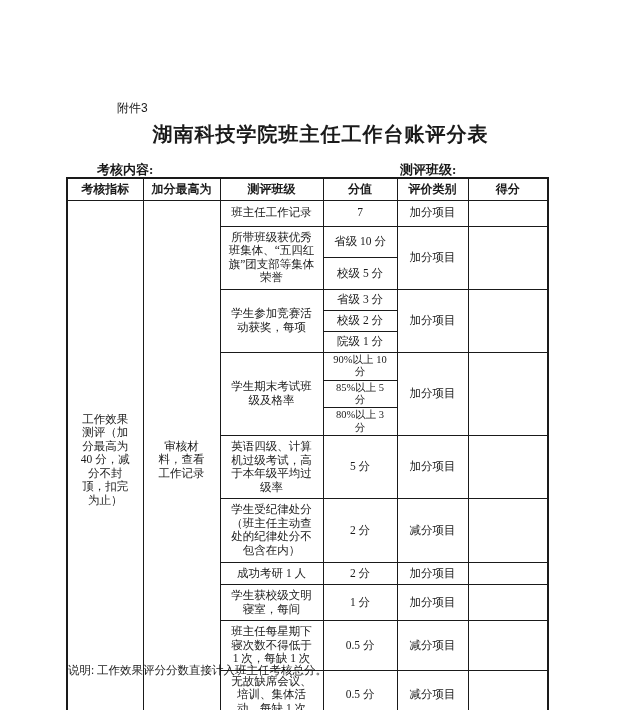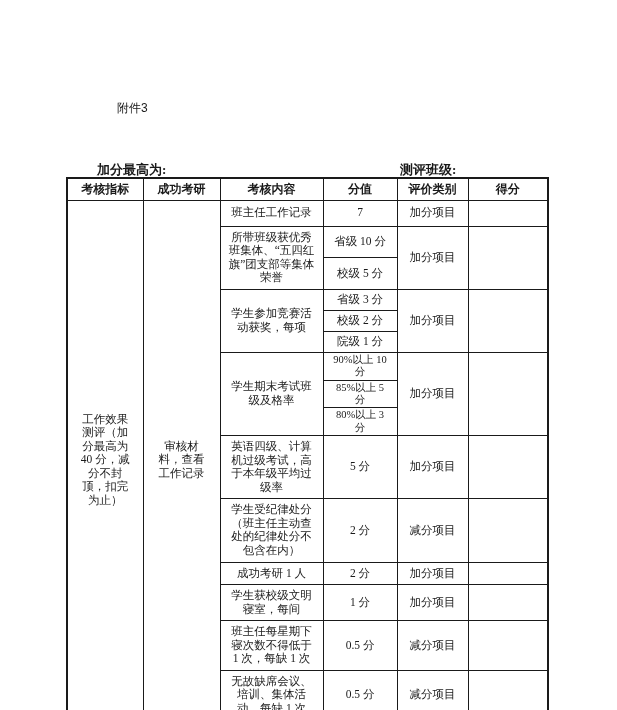--- a/index.html
+++ b/index.html
@@ -51,38 +51,39 @@
     font-family:"Liberation Serif", serif; white-space:nowrap;
   }
 </style>
 </head>
 <body>
 
 <div class="sheet">
 
   <div class="attachment">附件3</div>
 
+  <div class="doc-title">湖南科技学院班主任工作台账评分表</div>
 
-  <span class="field-label field-teacher">加分最高为:</span>
+  <span class="field-label field-teacher">考核内容:</span>
   <span class="field-label field-class">测评班级:</span>
 
   <table class="score-table">
     <colgroup>
       <col style="width:76px">
         <col style="width:77px">
         <col style="width:103px">
       <col style="width:74px">
         <col style="width:71px">
         <col style="width:80px">
     </colgroup>
     <thead>
       <tr class="h-head">
         <th>考核指标</th>
-        <th>成功考研</th>
-        <th>考核内容</th>
+        <th>加分最高为</th>
+        <th>测评班级</th>
         <th>分值</th>
         <th>评价类别</th>
         <th>得分</th>
       </tr>
     </thead>
     <tbody>
       <tr class="h26">
         <td rowspan="15" class="narrow">工作效果测评（加分最高为 40 分，减分不封顶，扣完为止）</td>
         <td rowspan="15" class="narrow">审核材料，查看工作记录</td>
         <td class="content">班主任工作记录</td>
@@ -159,14 +160,15 @@
         <td>减分项目</td>
         <td></td>
       </tr>
       <tr class="h31">
         <td colspan="5" class="total">合计</td>
         <td></td>
       </tr>
     </tbody>
   </table>
 
+  <div class="note">说明: 工作效果评分分数直接计入班主任考核总分。</div>
 
 </div>
 
 </body></html>

